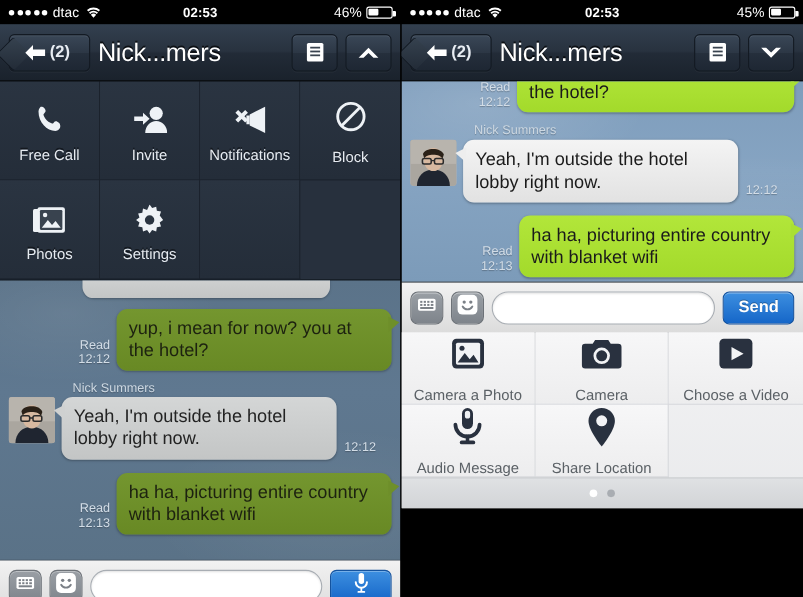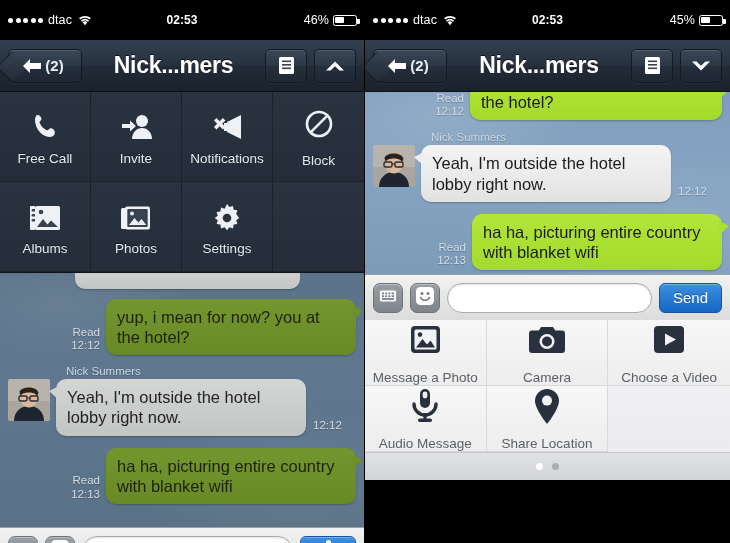--- a/index.html
+++ b/index.html
@@ -8,21 +8,21 @@
     background: #000;
     font-family: "Liberation Sans", sans-serif;
     overflow: hidden;
   }
   .stage { position: relative; width: 730px; height: 543px; display: flex; }
   .phone { position: relative; width: 365px; height: 543px; overflow: hidden; background: #000; }
   .phone.left  { border-right: 1px solid #000; }
 
   
   .statusbar {
-    height: 40px; background: #000; color: #fff;
+    height: 22px; background: #000; color: #fff;
     display: flex; align-items: center; position: relative;
     font-size: 12.5px; letter-spacing: .1px;
   }
   .sb-left { display: flex; align-items: center; gap: 5px; padding-left: 8px; }
   .dots { display: flex; gap: 2.5px; align-items: center; }
   .dots i { width: 5px; height: 5px; border-radius: 50%; background: #fff; display: block; }
   .carrier { font-size: 12.5px; }
   .wifi { width: 14px; height: 11px; position: relative; display: inline-block; margin-left: 1px; }
   .sb-center {
     position: absolute; left: 0; right: 0; text-align: center;
@@ -64,22 +64,22 @@
   .backbtn::before {
     content: ""; position: absolute; left: -8px; top: 6px;
     width: 21px; height: 21px; background: linear-gradient(135deg,#36424f,#222b37);
     border-left: 1px solid #131a23; border-bottom: 1px solid #131a23;
     transform: rotate(45deg); border-radius: 3px; z-index: 0;
   }
   .backbtn .arrow, .backbtn .bcount { position: relative; z-index: 1; }
   .arrow-glyph { width: 22px; height: 16px; display: block; }
   .bcount { font-size: 15px; font-weight: bold; color: #e8edf3; }
   .title {
-    flex: 1; text-align: center; color: #fff;
-    font-size: 23px; font-weight: bold; letter-spacing: -.3px;
+    flex: 1; text-align: left; color: #fff;
+    font-size: 23px; font-weight: normal; letter-spacing: -.3px;
     text-shadow: 0 -1px 0 rgba(0,0,0,.7);
     white-space: nowrap; overflow: hidden;
   }
   .iconbtn { width: 42px; height: 34px; }
   .iconbtn svg { display: block; }
 
   
   .menugrid {
     background: #27303d;
     display: grid; grid-template-columns: repeat(4, 1fr); grid-template-rows: 90px 90px;
@@ -173,21 +173,21 @@
   }
   .textfield {
     flex: 1; height: 30px; border-radius: 15px;
     background: #fff; border: 1px solid #a8adb3;
     box-shadow: inset 0 1px 2px rgba(0,0,0,.12);
   }
   .sendbtn {
     height: 30px; padding: 0 13px; border-radius: 6px;
     background: linear-gradient(to bottom,#3d8fe0,#1566c8);
     border: 1px solid #14539f; color: #fff;
-    font-size: 15px; font-weight: normal;
+    font-size: 15px; font-weight: bold;
     display: flex; align-items: center; justify-content: center;
     box-shadow: inset 0 1px 0 rgba(255,255,255,.3);
     text-shadow: 0 -1px 0 rgba(0,0,0,.3);
     text-align: center;
   }
   .micbtn {
     width: 56px; height: 30px; border-radius: 6px;
     background: linear-gradient(to bottom,#3d8fe0,#1566c8);
     border: 1px solid #14539f;
     display: flex; align-items: center; justify-content: center;
@@ -312,34 +312,20 @@
         <span class="ml">Notifications</span>
       </div>
       <div class="menucell">
         <span class="mi">
           <svg width="30" height="30" viewBox="0 0 30 30">
               <circle cx="15" cy="15" r="12" fill="none" stroke="#eef2f6" stroke-width="2.6"></circle>
               <line x1="6.6" y1="23.4" x2="23.4" y2="6.6" stroke="#eef2f6" stroke-width="2.6"></line>
             </svg>
         </span>
         <span class="ml">Block</span>
-      </div>
-      <div class="menucell">
-        <span class="mi">
-          <svg width="32" height="28" viewBox="0 0 32 28">
-              <rect x="1" y="2" width="5" height="24" rx="1" fill="#eef2f6"></rect>
-              <rect x="2.6" y="5" width="5" height="2.4" rx="1.2" fill="#39434f"></rect>
-              <rect x="2.6" y="10" width="5" height="2.4" rx="1.2" fill="#39434f"></rect>
-              <rect x="2.6" y="15" width="5" height="2.4" rx="1.2" fill="#39434f"></rect>
-              <rect x="6" y="2" width="25" height="24" rx="1.5" fill="#eef2f6"></rect>
-              <path d="M8 23l6-8 4.5 5.5 3.5-4L29 23Z" fill="#39434f"></path>
-              <circle cx="12" cy="8" r="2.3" fill="#39434f"></circle>
-            </svg>
-        </span>
-        <span class="ml">Albums</span>
       </div>
       <div class="menucell">
         <span class="mi">
           <svg width="32" height="28" viewBox="0 0 32 28">
               <rect x="1" y="4" width="9" height="21" rx="1.5" fill="#eef2f6"></rect>
               <rect x="5" y="2.5" width="25" height="23" rx="2" fill="#eef2f6"></rect>
               <rect x="7.3" y="5" width="20.4" height="18" rx="1" fill="#39434f"></rect>
               <path d="M9 21l5.5-7 3.8 4.6 3.2-3.6L26.2 21Z" fill="#eef2f6"></path>
               <circle cx="12" cy="9.5" r="2" fill="#eef2f6"></circle>
             </svg>
@@ -586,21 +572,21 @@
       <div class="attachgrid">
         <div class="acell">
           <span class="ai">
             <svg width="37" height="32" viewBox="0 0 37 32">
                 <rect x="4" y="2" width="29" height="27" rx="4" fill="#29313f"></rect>
                 <rect x="7.5" y="5.5" width="22" height="20" rx="1.5" fill="#f2f3f5"></rect>
                 <path d="M9 23.5l6.5-8.5 4.5 5.5 3.5-4 4.5 7Z" fill="#29313f"></path>
                 <circle cx="13" cy="10.6" r="2.3" fill="#29313f"></circle>
               </svg>
           </span>
-          <span class="al">Message a Photo</span>
+          <span class="al">Camera a Photo</span>
         </div>
         <div class="acell">
           <span class="ai">
             <svg width="38" height="30" viewBox="0 0 38 30">
                 <path d="M13 2h12l2.2 3.5H34a3 3 0 0 1 3 3V25a3 3 0 0 1-3 3H4a3 3 0 0 1-3-3V8.5a3 3 0 0 1 3-3h6.8Z" fill="#29313f"></path>
                 <circle cx="19" cy="16.5" r="7.5" fill="#f2f3f5"></circle>
                 <circle cx="19" cy="16.5" r="5" fill="#29313f"></circle>
               </svg>
           </span>
           <span class="al">Camera</span>

